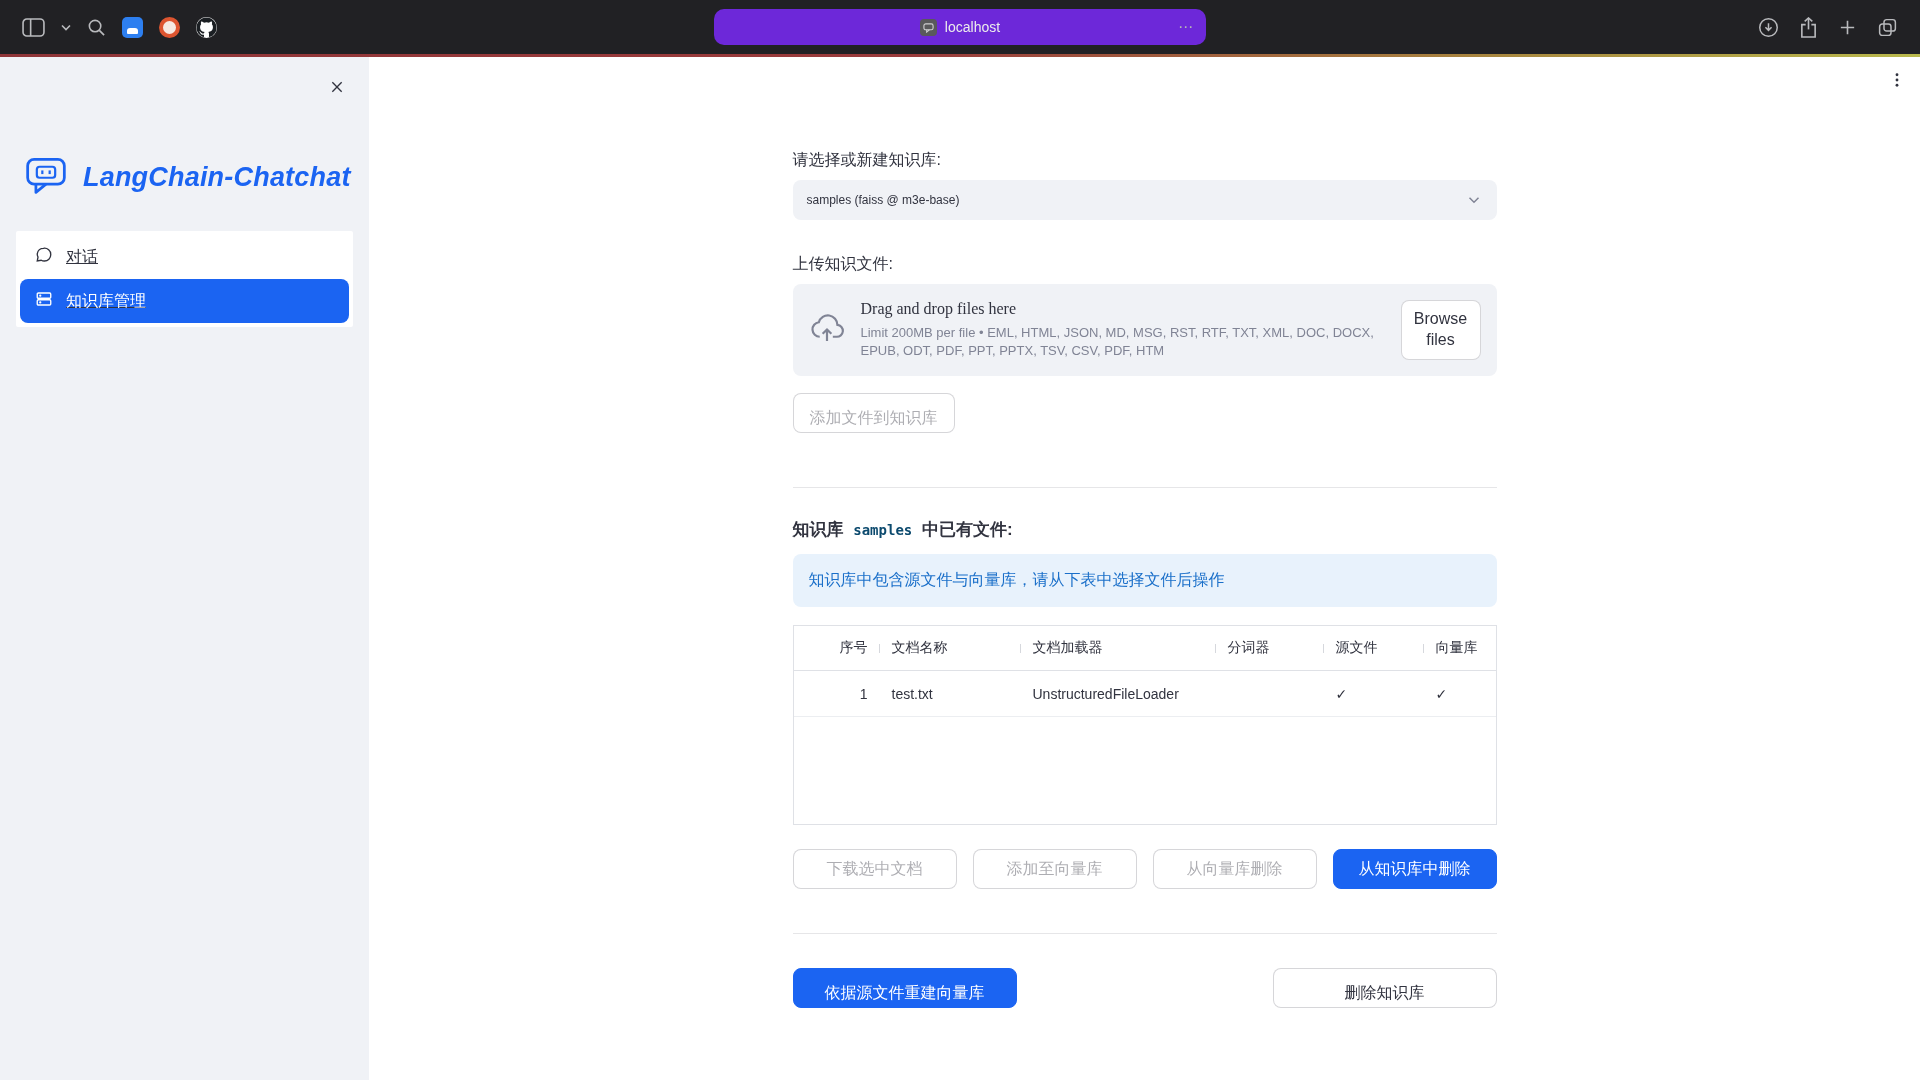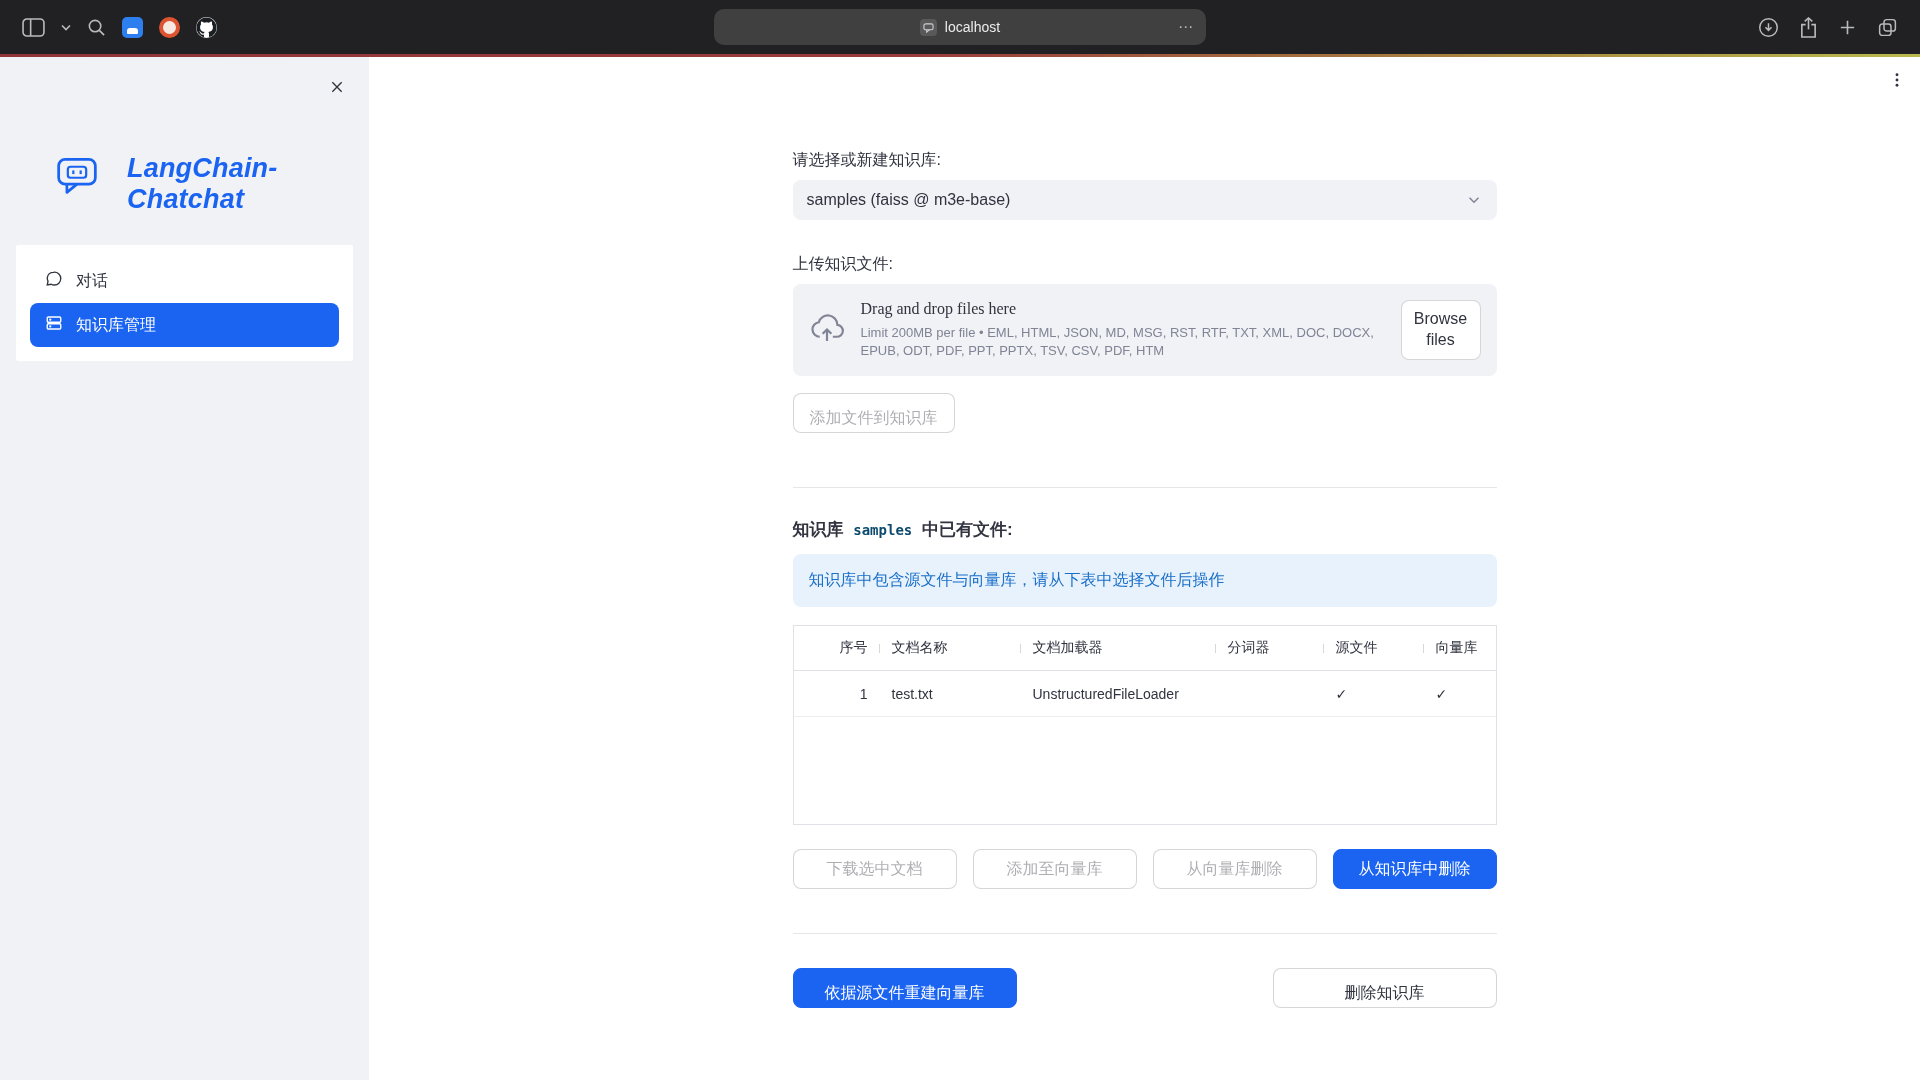--- a/index.html
+++ b/index.html
@@ -12,51 +12,51 @@
   .tb-left { display:flex; align-items:center; gap:16px; }
   .tb-right { display:flex; align-items:center; gap:20px; }
   .tb-icon { display:flex; align-items:center; justify-content:center; cursor:pointer; }
   .favicon { width:21px; height:21px; display:flex; align-items:center; justify-content:center; cursor:pointer; }
   .fav-blue { background:#2d7ff0; border-radius:5px; position:relative; }
   .fav-blue::after { content:""; position:absolute; left:5px; bottom:4px; width:11px; height:6px;
     background:#fff; border-radius:3px 3px 1px 1px; }
   .fav-orange { border-radius:50%; border:4px solid #dd5530; background:#f6e9e2; }
   .fav-github { background:#fff; border-radius:50%; }
   .addressbar { position:absolute; left:50%; top:50%; transform:translate(-50%,-50%);
-    width:492px; height:36px; background:#404040; border-radius:10px; display:flex;
+    width:492px; height:36px; background:#6d28d9; border-radius:10px; display:flex;
     align-items:center; justify-content:center; gap:8px; cursor:text; }
   .url { color:#ececec; font-size:14px; }
   .site-icon { width:17px; height:17px; background:#59595b; border-radius:4px;
     display:flex; align-items:center; justify-content:center; }
   .page-menu { position:absolute; right:12px; color:#b6b6b6; font-size:15px;
     letter-spacing:1px; cursor:pointer; }
   .decoration { height:3px;
     background:linear-gradient(90deg,#8f3538 0%,#9b3c3c 48%,#a8873f 78%,#b9b94d 100%); }
 
   
   .app { display:flex; height:1023px; }
   .sidebar { width:369px; flex-shrink:0; background:#f0f2f6; position:relative; }
   .sidebar-close { position:absolute; top:18px; right:20px; background:none; border:none;
     cursor:pointer; line-height:0; padding:4px; }
-  .logo { display:flex; align-items:flex-start; gap:28px; padding:96px 0 0 24px;margin-left:31px; }
+  .logo { display:flex; align-items:center; gap:15px; padding:96px 0 0 24px; }
   .logo-text { color:#1b64f2; font-size:27px; font-weight:bold; font-style:italic; letter-spacing:.2px; }
-  .menu { margin:30px 16px 0; background:#fff; border-radius:2px; padding:14px; }
+  .menu { margin:30px 16px 0; background:#fff; border-radius:2px; padding:4px;text-decoration:underline; }
   .menu-item { display:flex; align-items:center; gap:13px; height:44px; padding:0 15px;
     border-radius:8px; font-size:16px; color:#31333f; cursor:pointer; }
   .menu-item.active { background:#1b64f2; color:#fff; }
 
   .main { flex:1; position:relative; background:#fff; }
   .kebab { position:absolute; top:14px; right:14px; cursor:pointer; line-height:0; }
   .content { width:704px; margin:0 auto; padding-top:93px; }
 
   
   .field-label { font-size:16px; color:#31333f; margin-bottom:9px; }
   .mt { margin-top:34px; }
   .selectbox { height:40px; background:#f0f2f6; border-radius:8px; display:flex;
-    align-items:center; padding:12px 14px; font-size:16px; cursor:pointer; }
+    align-items:center; padding:12px 14px; font-size:12px; cursor:pointer; }
   .select-chevron { margin-left:auto; display:flex; }
 
   .dropzone { background:#f0f2f6; border-radius:8px; padding:16px; display:flex;
     align-items:center; gap:16px; }
   .dz-text { flex:1; }
   .dz-title { font-size:16px; color:#31333f; margin-bottom:6px;font-family:Liberation Serif, serif; }
   .dz-limit { font-size:13px; color:#808495; line-height:1.4; max-width:520px; }
   .browse-btn { width:80px; min-height:60px; background:#fff; border:1px solid rgba(49,51,63,.2);
     border-radius:8px; font-size:16px; color:#31333f; cursor:pointer; font-family:inherit;
     line-height:1.3; }

